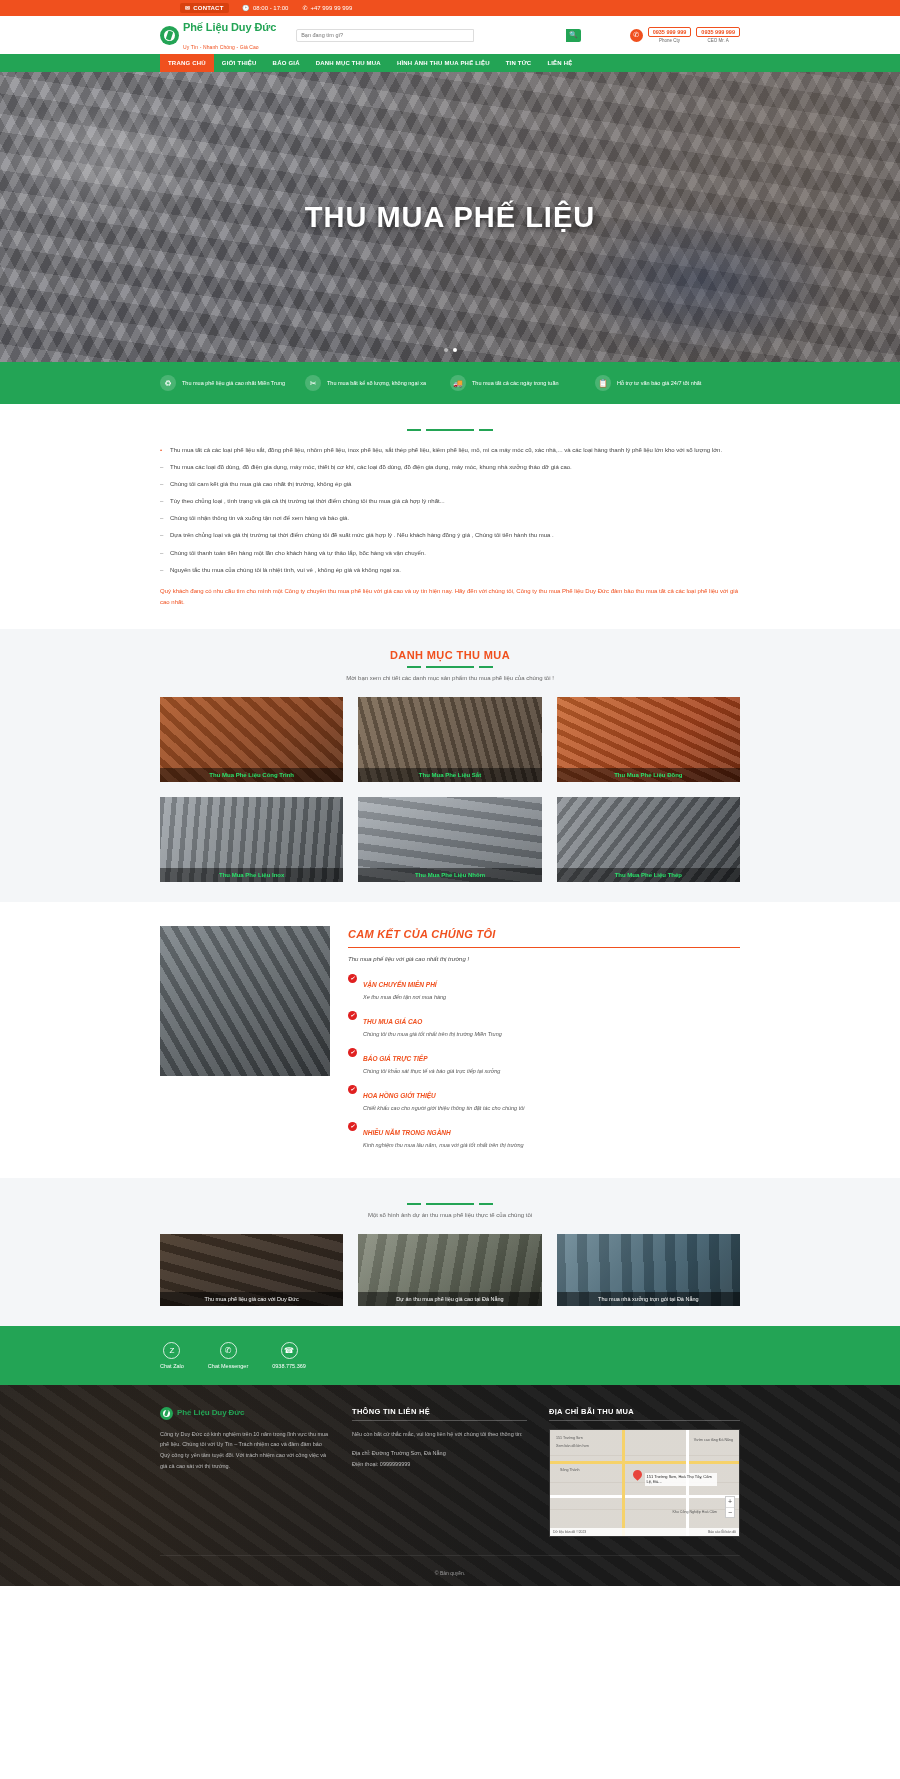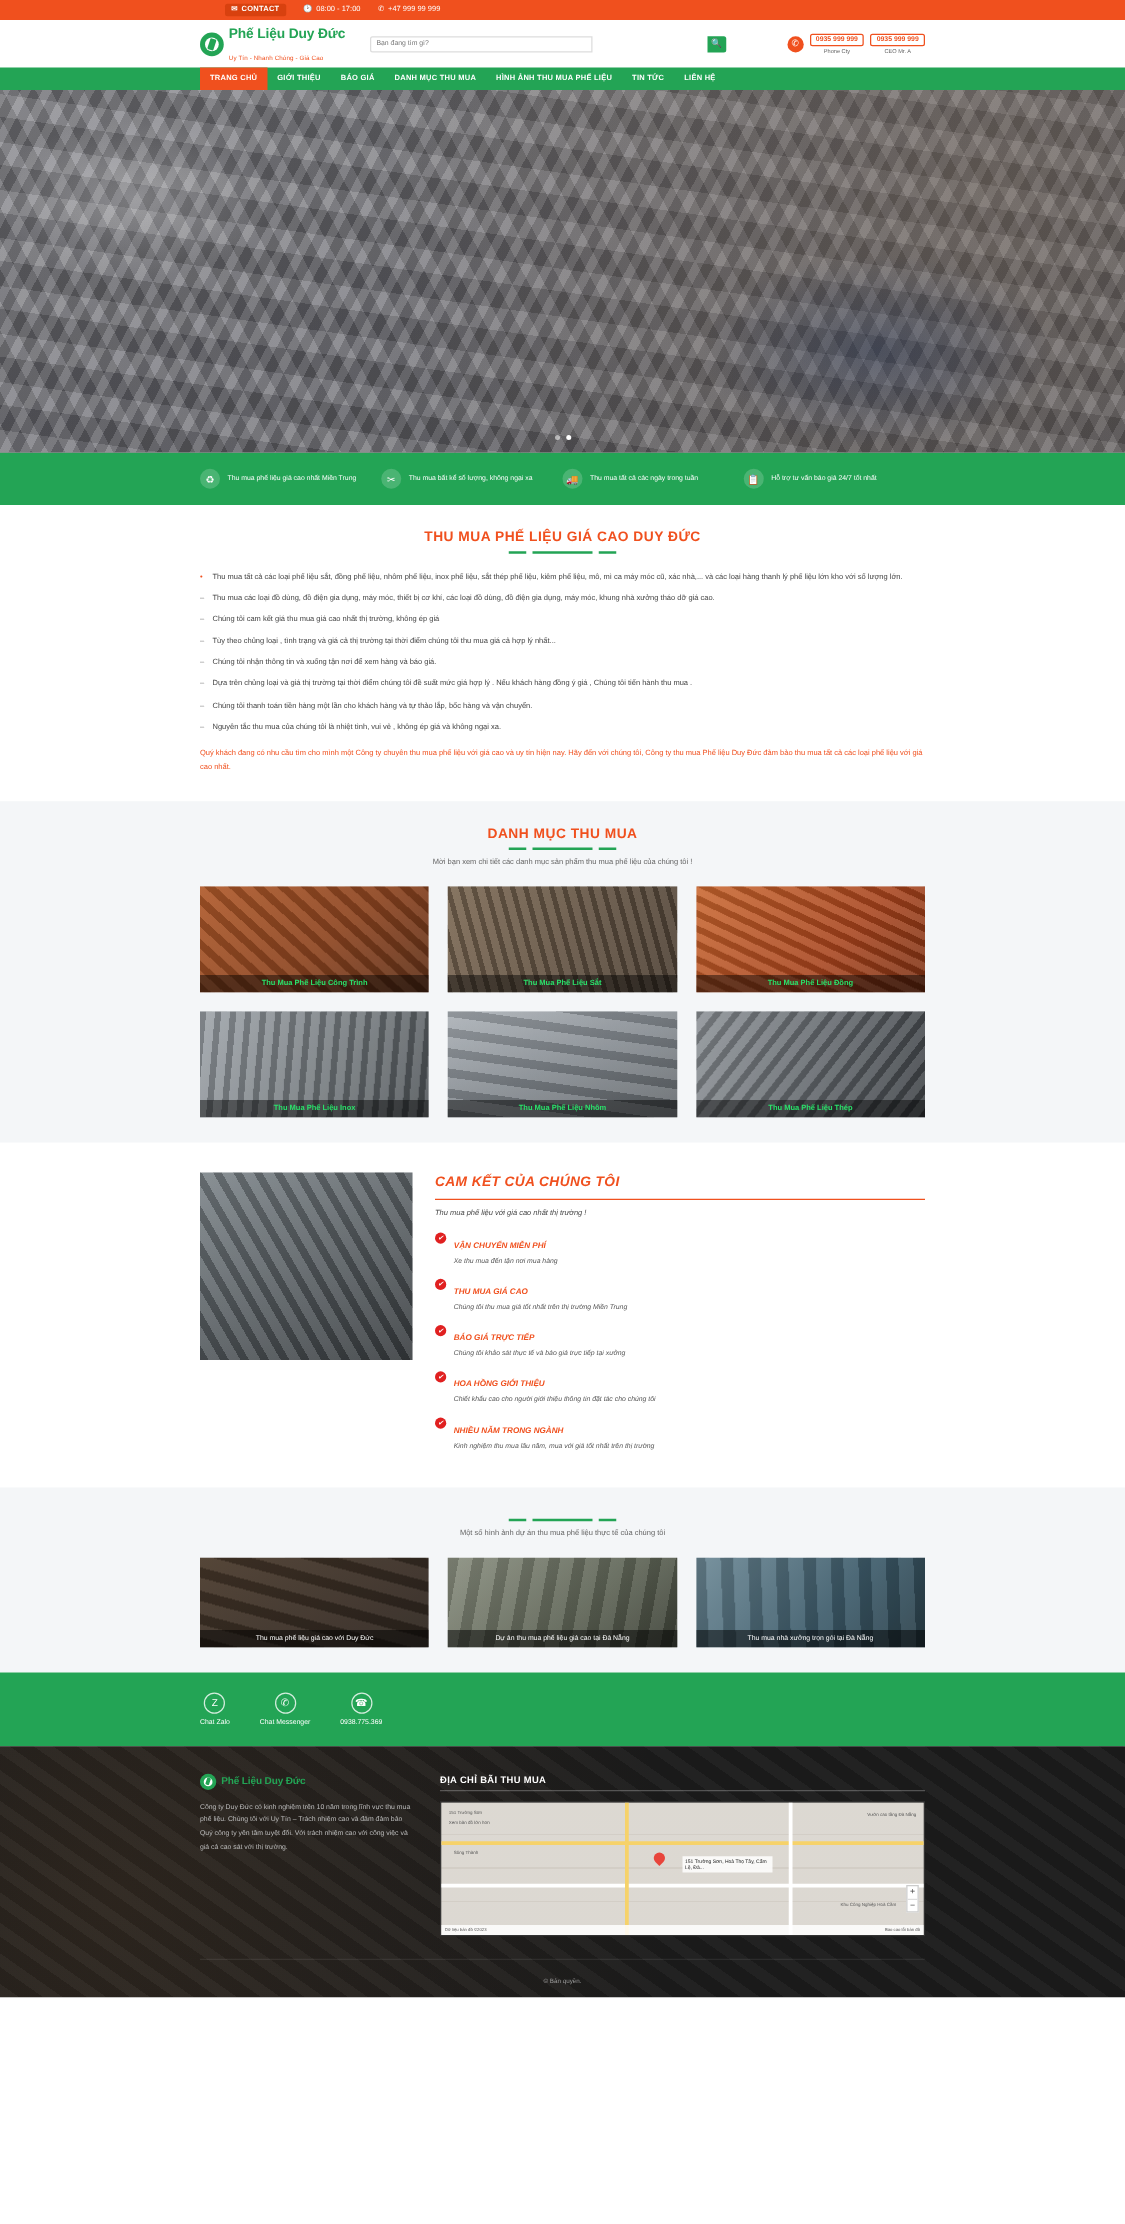--- a/index.html
+++ b/index.html
@@ -571,20 +571,21 @@
   <div class="nav-item">BÁO GIÁ</div>
   <div class="nav-item">DANH MỤC THU MUA</div>
   <div class="nav-item">HÌNH ẢNH THU MUA PHẾ LIỆU</div>
   <div class="nav-item">TIN TỨC</div>
   <div class="nav-item">LIÊN HỆ</div>
 </div>
 
 <div class="hero">
   <div class="hero-img"></div>
   <div class="hero-inner">
+    <div class="hero-t1">THU MUA PHẾ LIỆU</div>
   </div>
   <div class="hero-dots">
     <i></i>
     <i class="on"></i>
   </div>
 </div>
 
 <div class="feat">
   <div class="feat-item">
     <span class="feat-ico">♻</span>
@@ -603,21 +604,20 @@
   </div>
   <div class="feat-item">
     <span class="feat-ico">📋</span>
     <span class="feat-txt">Hỗ trợ tư vấn báo giá 24/7
 tốt nhất</span>
   </div>
 </div>
 
 <div class="sec">
   <div class="wrap">
-    <div class="sec-title">THU MUA PHẾ LIỆU GIÁ CAO DUY ĐỨC</div>
     <div class="sec-rule"></div>
     <ul class="intro-list">
       <li class="bullet">Thu mua tất cả các loại phế liệu sắt, đồng phế liệu, nhôm phế liệu, inox phế liệu, sắt thép phế liệu, kiêm phế liệu, mô, mì ca máy móc cũ, xác nhà,... và các loại hàng thanh lý phế liệu lớn kho với số lượng lớn.</li>
       <li>Thu mua các loại đồ dùng, đồ điện gia dụng, máy móc, thiết bị cơ khí, các loại đồ dùng, đồ điện gia dụng, máy móc, khung nhà xưởng tháo dỡ giá cao.</li>
       <li>Chúng tôi cam kết giá thu mua giá cao nhất thị trường, không ép giá</li>
       <li>Tùy theo chủng loại , tình trạng và giá cả thị trường tại thời điểm chúng tôi thu mua giá cả hợp lý nhất...</li>
       <li>Chúng tôi nhận thông tin và xuống tận nơi để xem hàng và báo giá.</li>
       <li>Dựa trên chủng loại và giá thị trường tại thời điểm chúng tôi đề suất mức giá hợp lý . Nếu khách hàng đồng ý giá , Chúng tôi tiến hành thu mua .</li>
       <li>Chúng tôi thanh toán tiền hàng một lần cho khách hàng và tự thảo lắp, bốc hàng và vận chuyển.</li>
       <li>Nguyên tắc thu mua của chúng tôi là nhiệt tình, vui vẻ , không ép giá và không ngại xa.</li>
@@ -750,20 +750,27 @@
 <div class="footer">
   <div class="footer-row">
     <div class="fcol-1">
       <div class="f-logo">
         <span class="logo-mark"></span>
         <span class="logo-txt-main">Phế Liệu Duy Đức</span>
       </div>
       <div class="f-text">Công ty Duy Đức có kinh nghiệm trên 10 năm trong lĩnh vực thu mua phế liệu. Chúng tôi với Uy Tín – Trách nhiệm cao và đảm đảm bảo Quý công ty yên tâm tuyệt đối. Với trách nhiệm cao với công việc và giá cả cao sát với thị trường.</div>
     </div>
 
+    <div class="fcol-2">
+      <div class="f-title">THÔNG TIN LIÊN HỆ</div>
+      <div class="f-title-rule"></div>
+      <div class="f-line">Nếu còn bất cứ thắc mắc, vui lòng liên hệ với chúng tôi theo thông tin:</div>
+      <div class="f-line" style="margin-top:8px">Địa chỉ: Đường Trường Sơn, Đà Nẵng</div>
+      <div class="f-line">Điện thoại: 0999999999</div>
+    </div>
 
     <div class="fcol-3">
       <div class="f-title">ĐỊA CHỈ BÃI THU MUA</div>
       <div class="f-title-rule"></div>
       <div class="map">
         <div class="map-road-h map-y" style="top:30%"></div>
         <div class="map-road-h" style="top:62%"></div>
         <div class="map-road-v map-y" style="left:38%"></div>
         <div class="map-road-v" style="left:72%"></div>
         <div class="map-pin"></div>

